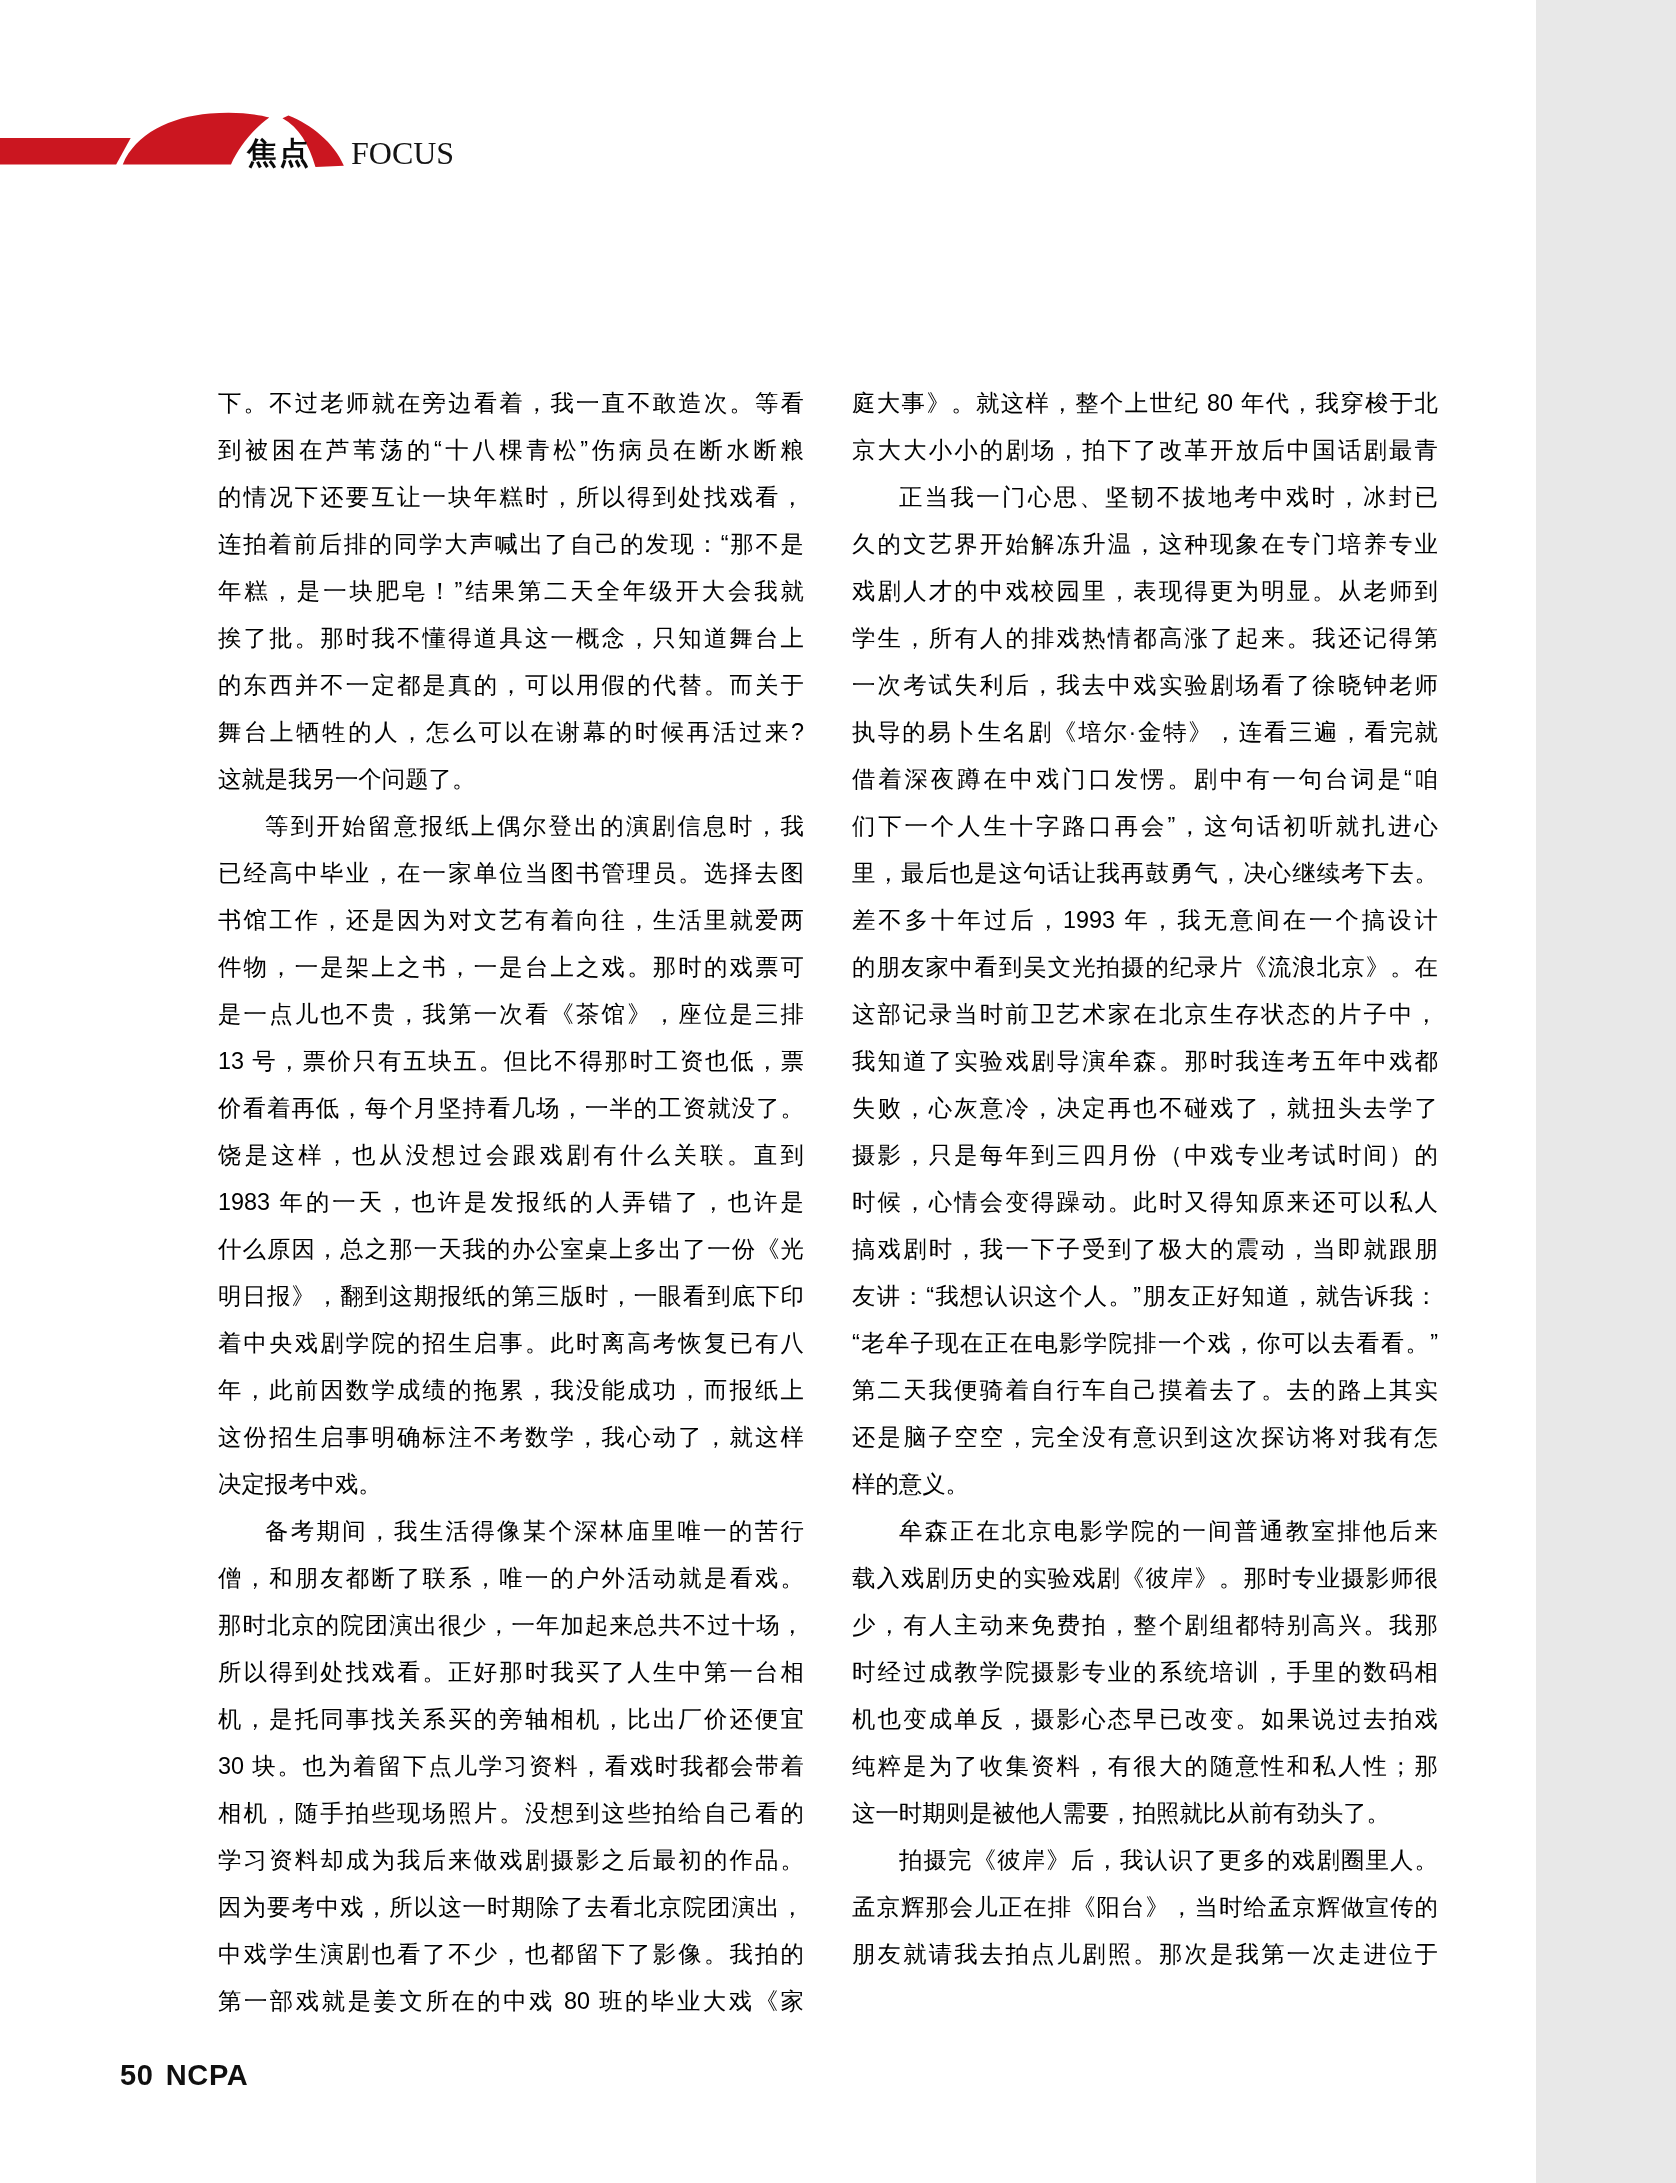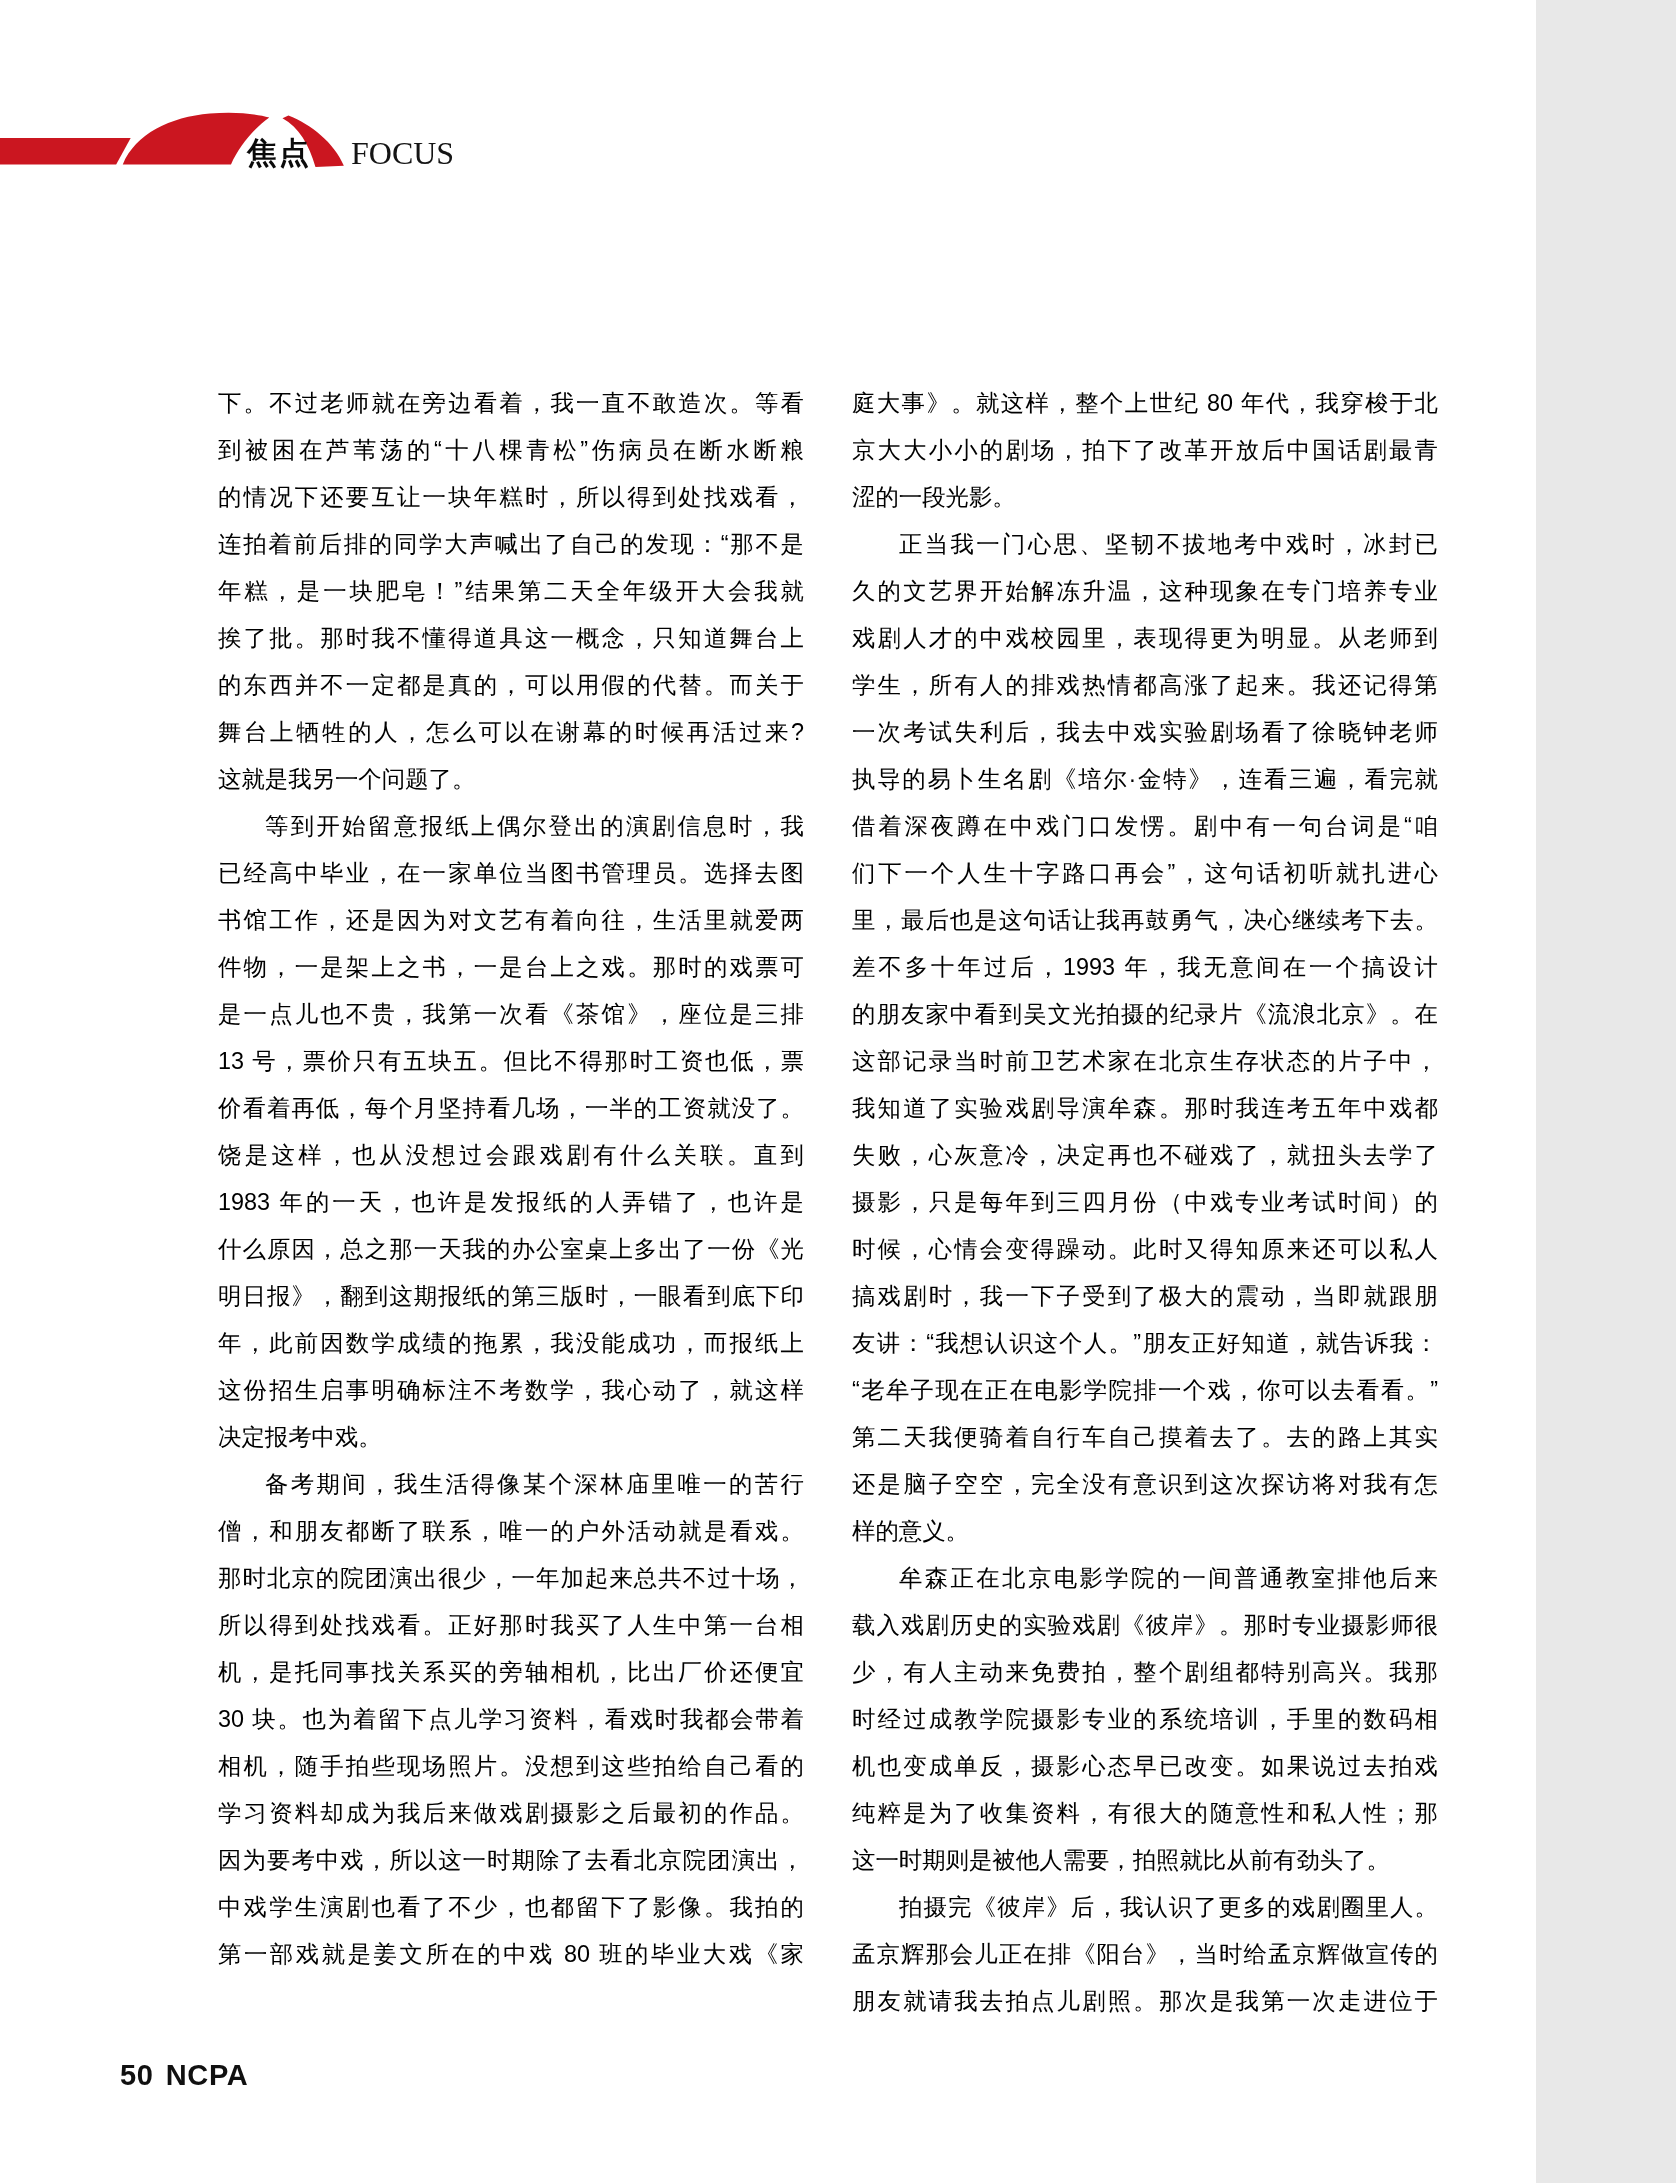--- a/index.html
+++ b/index.html
@@ -72,40 +72,40 @@
       <div class="line">已经高中毕业，在一家单位当图书管理员。选择去图</div>
       <div class="line">书馆工作，还是因为对文艺有着向往，生活里就爱两</div>
       <div class="line">件物，一是架上之书，一是台上之戏。那时的戏票可</div>
       <div class="line">是一点儿也不贵，我第一次看《茶馆》，座位是三排</div>
       <div class="line">13 号，票价只有五块五。但比不得那时工资也低，票</div>
       <div class="line">价看着再低，每个月坚持看几场，一半的工资就没了。</div>
       <div class="line">饶是这样，也从没想过会跟戏剧有什么关联。直到</div>
       <div class="line">1983 年的一天，也许是发报纸的人弄错了，也许是</div>
       <div class="line">什么原因，总之那一天我的办公室桌上多出了一份《光</div>
       <div class="line">明日报》，翻到这期报纸的第三版时，一眼看到底下印</div>
+      <div class="line">着中央戏剧学院的招生启事。此时离高考恢复已有八</div>
       <div class="line">年，此前因数学成绩的拖累，我没能成功，而报纸上</div>
       <div class="line">这份招生启事明确标注不考数学，我心动了，就这样</div>
       <div class="line endline">决定报考中戏。</div>
       <div class="line indent">备考期间，我生活得像某个深林庙里唯一的苦行</div>
       <div class="line">僧，和朋友都断了联系，唯一的户外活动就是看戏。</div>
       <div class="line">那时北京的院团演出很少，一年加起来总共不过十场，</div>
       <div class="line">所以得到处找戏看。正好那时我买了人生中第一台相</div>
       <div class="line">机，是托同事找关系买的旁轴相机，比出厂价还便宜</div>
       <div class="line">30 块。也为着留下点儿学习资料，看戏时我都会带着</div>
       <div class="line">相机，随手拍些现场照片。没想到这些拍给自己看的</div>
       <div class="line">学习资料却成为我后来做戏剧摄影之后最初的作品。</div>
       <div class="line">因为要考中戏，所以这一时期除了去看北京院团演出，</div>
       <div class="line">中戏学生演剧也看了不少，也都留下了影像。我拍的</div>
       <div class="line">第一部戏就是姜文所在的中戏 80 班的毕业大戏《家</div>
     </div>
 
   <div class="column right">
       <div class="line">庭大事》。就这样，整个上世纪 80 年代，我穿梭于北</div>
       <div class="line">京大大小小的剧场，拍下了改革开放后中国话剧最青</div>
-      <div class="line endline">涩的一段光影。</div>
       <div class="line indent">正当我一门心思、坚韧不拔地考中戏时，冰封已</div>
       <div class="line">久的文艺界开始解冻升温，这种现象在专门培养专业</div>
       <div class="line">戏剧人才的中戏校园里，表现得更为明显。从老师到</div>
       <div class="line">学生，所有人的排戏热情都高涨了起来。我还记得第</div>
       <div class="line">一次考试失利后，我去中戏实验剧场看了徐晓钟老师</div>
       <div class="line">执导的易卜生名剧《培尔·金特》，连看三遍，看完就</div>
       <div class="line">借着深夜蹲在中戏门口发愣。剧中有一句台词是“咱</div>
       <div class="line">们下一个人生十字路口再会”，这句话初听就扎进心</div>
       <div class="line">里，最后也是这句话让我再鼓勇气，决心继续考下去。</div>
       <div class="line">差不多十年过后，1993 年，我无意间在一个搞设计</div>

